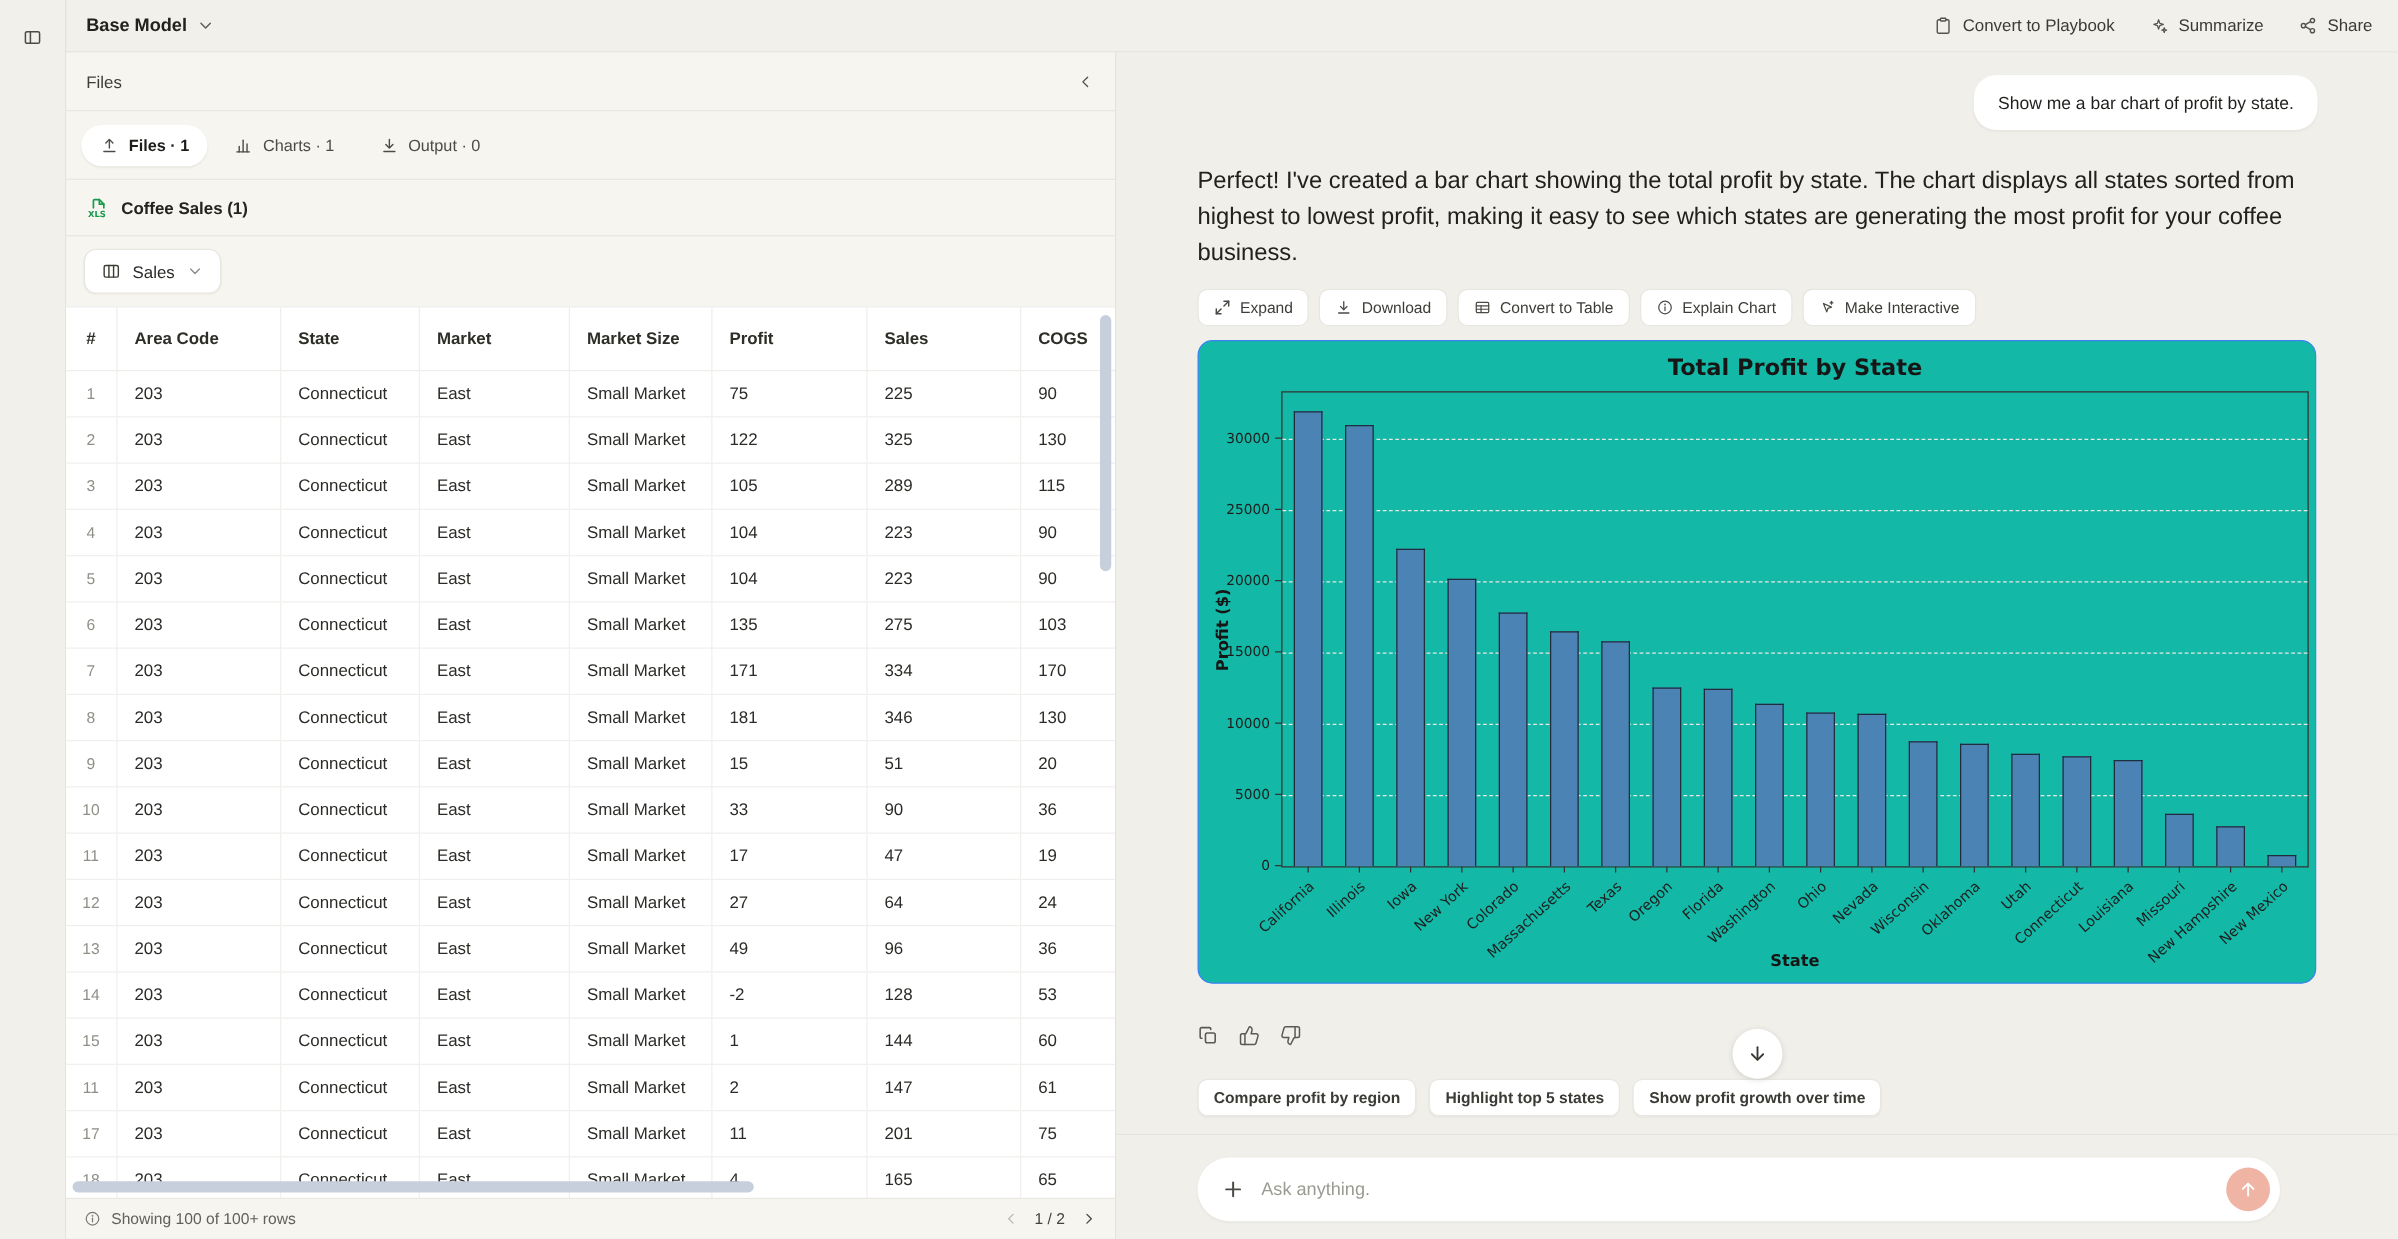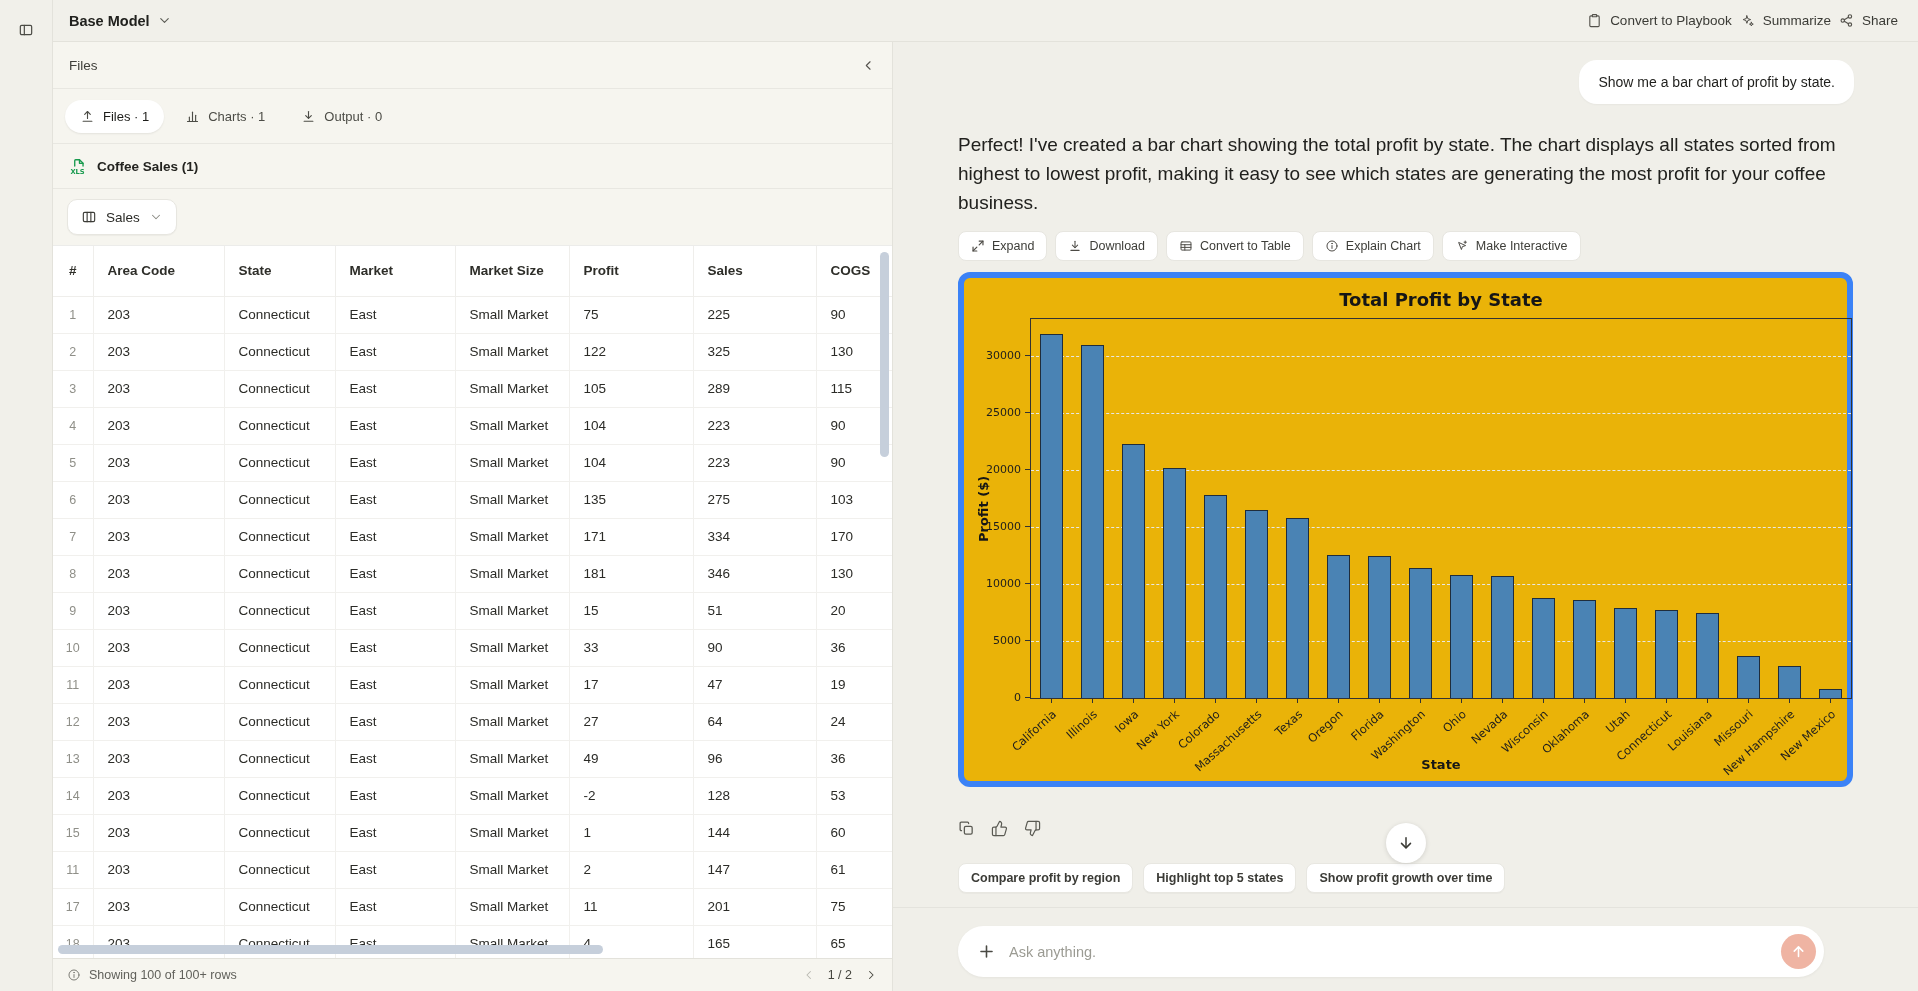--- a/index.html
+++ b/index.html
@@ -11,34 +11,34 @@
   
   .rail { width:53px; min-width:53px; border-right:1px solid #e3e2db; padding-top:19px; display:flex; justify-content:center; align-items:flex-start; }
   .rail-btn { width:22px; height:22px; color:#4b4b45; display:flex; align-items:center; justify-content:center; cursor:pointer; }
 
   .main { flex:1; display:flex; flex-direction:column; min-width:0; }
 
   
   .topbar { height:42px; min-height:42px; border-bottom:1px solid #e3e2db; display:flex; align-items:center; padding:0 20px 0 16px; }
   .model-btn { display:flex; align-items:center; gap:7px; font-size:14.5px; font-weight:600; color:#21211e; cursor:pointer; }
   .model-btn .chev { color:#5c5c55; display:flex; }
-  .topbar-actions { margin-left:auto; display:flex; align-items:center; gap:8px; }
+  .topbar-actions { margin-left:auto; display:flex; align-items:center; gap:28px; }
   .topbar-action { display:flex; align-items:center; gap:8px; font-size:13.5px; color:#3b3b36; cursor:pointer; }
   .topbar-action .ico { color:#54524c; display:flex; }
 
   .content { flex:1; display:flex; min-height:0; }
 
   
   .files-panel { width:840px; min-width:840px; background:#f6f5ef; border-right:1px solid #e3e2db; display:flex; flex-direction:column; }
   .files-header { height:47px; min-height:47px; display:flex; align-items:center; padding:0 16px; border-bottom:1px solid #e8e7e1; font-size:13.5px; color:#3e3e39; }
   .collapse-btn { margin-left:auto; color:#55534e; display:flex; cursor:pointer; }
   .tabs-row { height:55px; min-height:55px; display:flex; align-items:center; gap:6px; padding:0 12px; border-bottom:1px solid #e8e7e1; }
   .tab { display:flex; align-items:center; gap:8px; padding:9px 15px; border-radius:20px; font-size:13px; font-weight:500; color:#4c4c46; cursor:pointer; }
   .tab .ico { display:flex; color:#4c4c46; }
-  .tab.active { background:#fff; color:#1d1d1a; font-weight:400; box-shadow:0 1px 2px rgba(0,0,0,.08); }
+  .tab.active { background:#fff; color:#1d1d1a; font-weight:700; box-shadow:0 1px 2px rgba(0,0,0,.08); }
   .file-row { height:45px; min-height:45px; display:flex; align-items:center; gap:10px; padding:0 15px; border-bottom:1px solid #e8e7e1; font-size:13.5px; font-weight:600; color:#23231f; cursor:pointer; }
   .sheet-row { height:56px; min-height:56px; display:flex; align-items:center; padding:0 14px; }
   .sheet-btn { background:#fff; border:1px solid #e7e6e0; border-radius:10px; display:flex; align-items:center; gap:9px; padding:9px 13px; font-size:13.5px; font-weight:500; color:#2a2a26; box-shadow:0 1px 1px rgba(0,0,0,.04); cursor:pointer; }
   .sheet-btn .chev { color:#8a8a83; display:flex; }
   .sheet-btn .ico { color:#3c3c37; display:flex; }
 
   .table-zone { flex:1; background:#fff; position:relative; overflow:hidden; border-top:1px solid #ececea; }
   table.data { border-collapse:collapse; width:100%; table-layout:fixed; }
   table.data th { height:50px; text-align:left; padding:0 14px; font-size:13.5px; font-weight:600; color:#2e2e29; border:1px solid #efeeeb; border-top:none; background:#fff; }
   table.data td { height:37px; padding:0 14px; font-size:13.5px; color:#2b2b27; border:1px solid #f1f0ed; background:#fff; white-space:nowrap; overflow:hidden; }
@@ -56,21 +56,21 @@
 
   
   .chat-panel { flex:1; background:#f0efe9; display:flex; flex-direction:column; min-width:0; position:relative; }
   .chat-scroll { flex:1; min-height:0; overflow:hidden; padding:18px 64px 0 65px; display:flex; flex-direction:column; }
   .user-bubble { align-self:flex-end; background:#fff; border-radius:18px; padding:14px 19px; font-size:14px; color:#1f1f1c; box-shadow:0 1px 2px rgba(0,0,0,.04); }
   .assistant-text { margin-top:27px; font-size:19px; line-height:1.52; color:#21211e; width:905px; }
   .chart-toolbar { margin-top:13px; display:flex; gap:8px; }
   .ct-btn { background:#fff; border:1px solid #e7e6e0; border-radius:8px; height:30px; padding:0 12px; display:flex; align-items:center; gap:7px; font-size:12.5px; color:#3d3d38; cursor:pointer; }
   .ct-btn .ico { display:flex; color:#4c4a45; }
 
-  .chart-card { margin-top:11px; width:895px; height:515px; background:#eab308; border:6px solid #3b82f6; border-radius:12px; position:relative; }
+  .chart-card { margin-top:11px; width:895px; height:515px; background:#14b8a6; border:1px solid #3b82f6; border-radius:12px; position:relative; }
   .chart-title { position:absolute; top:11px; left:66px; width:822px; text-align:center; font-family:"DejaVu Sans", sans-serif; font-weight:bold; font-size:18px; color:#161616; }
   .plot { position:absolute; left:66px; top:40px; width:822px; height:381px; border:1.3px solid #333; }
   .gridline { position:absolute; left:0; width:100%; height:0; border-top:1.2px dashed #e8e8e4; }
   .bar { position:absolute; bottom:0; background:#4a83b4; border:1.2px solid #1f2d3c; border-bottom:none; z-index:1; }
   .ytick-label { position:absolute; left:-60px; width:50px; text-align:right; font-family:"DejaVu Sans", sans-serif; font-size:11px; color:#1d1d1d; }
   .ytick-mark { position:absolute; left:-6px; width:5px; height:1.3px; background:#333; }
   .xtick-mark { position:absolute; width:1.3px; height:5px; background:#333; }
   .xlab { position:absolute; white-space:nowrap; font-family:"DejaVu Sans", sans-serif; font-size:11.5px; color:#1d1d1d; transform:rotate(-42deg); transform-origin:100% 0; }
   .ylabel { position:absolute; left:12px; top:40px; height:381px; display:flex; align-items:center; justify-content:center; writing-mode:vertical-rl; transform:rotate(180deg); font-family:"DejaVu Sans", sans-serif; font-weight:bold; font-size:13px; color:#161616; }
   .xlabel { position:absolute; bottom:9px; left:66px; width:822px; text-align:center; font-family:"DejaVu Sans", sans-serif; font-weight:bold; font-size:13px; color:#161616; }

